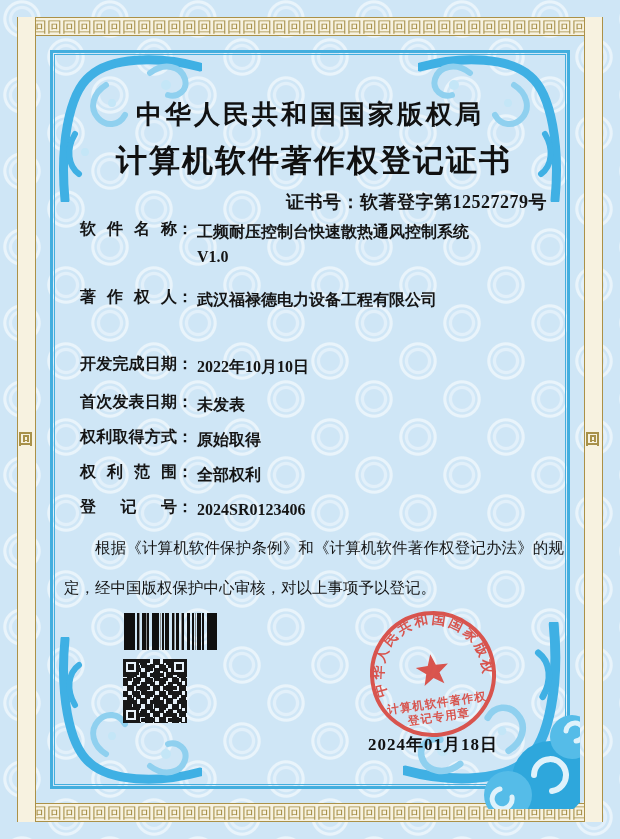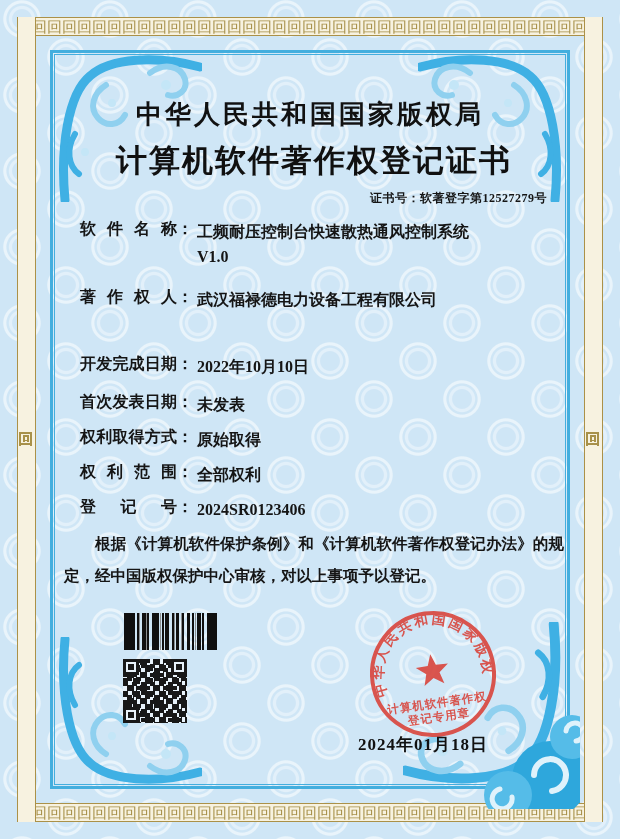--- a/index.html
+++ b/index.html
@@ -42,31 +42,31 @@
   .corner.bl { left:52px; bottom:52px; transform:scaleY(-1); }
   .corner.br { right:52px; bottom:52px; transform:scale(-1,-1); }
   .splash { position:absolute; right:40px; bottom:30px; z-index:5; pointer-events:none; }
 
   
   .abs { position:absolute; z-index:6; }
   .authority { top:97px; left:0; width:100%; text-align:center;
     font-size:26px; font-weight:bold; letter-spacing:3px; color:#111; }
   .cert-title { top:140px; left:0; width:100%; text-align:center;
     font-size:31px; font-weight:bold; letter-spacing:2px; color:#101010;padding-left:8px; }
-  .certno { top:190px; right:73px; font-size:12px; font-weight:bold; color:#151515; letter-spacing:.5px; }
+  .certno { top:190px; right:73px; font-size:18px; font-weight:bold; color:#151515; letter-spacing:.5px; }
 
   .field { left:80px; right:40px; font-size:16px; font-weight:bold; color:#151515; }
   .field .lbl { display:inline-block; width:97px; text-align:justify; text-align-last:justify; vertical-align:top; }
   .field .colon { vertical-align:top; }
   .field .val { display:inline-block; vertical-align:top; line-height:25px; max-width:330px; }
   .f1 { top:219px; } .f2 { top:287px; } .f3 { top:354px; } .f4 { top:392px; }
   .f5 { top:427px; } .f6 { top:462px; } .f7 { top:497px; }
 
-  .statement { top:528px; left:64px; right:56px; font-size:15.5px; font-weight:bold;
-    color:#151515; line-height:32px; text-indent:2em; text-align:justify; }
+  .statement { top:528px; left:64px; right:56px; font-size:15.5px; font-weight:normal;
+    color:#151515; line-height:40px; text-indent:2em; text-align:justify; }
 
   
   .barcode { left:124px; top:613px; width:93px; height:37px;
     border-left:8px solid #101010; border-right:5px solid #101010;
     background-image:
       repeating-linear-gradient(90deg, #101010 0 2px, rgba(0,0,0,0) 2px 5px),
       repeating-linear-gradient(90deg, #101010 0 3px, rgba(0,0,0,0) 3px 11px),
       repeating-linear-gradient(90deg, rgba(120,120,120,.8) 0 1px, rgba(0,0,0,0) 1px 7px); }
 
   
@@ -76,21 +76,21 @@
       repeating-conic-gradient(#181818 0% 25%, rgba(0,0,0,0) 25% 50%);
     background-size:9px 9px, 13px 13px; background-position:0 0, 4px 6px; }
   .finder { position:absolute; width:16px; height:16px; border:3px solid #181818; background:#e8f2fa; }
   .finder::after { content:""; position:absolute; inset:2px; background:#181818; }
   .finder.a { left:0; top:0; } .finder.b { right:0; top:0; } .finder.c { left:0; bottom:0; }
 
   
   .seal { left:366px; top:607px; width:134px; height:134px; transform:rotate(-8deg); opacity:.9; }
   .seal text { font-family:"Liberation Serif","DejaVu Serif",serif; font-weight:bold; }
 
-  .issue-date { top:733px; left:358px; width:150px; 
+  .issue-date { top:733px; left:358px; width:150px; text-align:center;
     font-size:17px; font-weight:bold; color:#111; letter-spacing:1px; }
 </style>
 </head>
 <body>
 
 <div class="page">
 
   <div class="meander h top">回回回回回回回回回回回回回回回回回回回回回回回回回回回回回回回回回回回回回回回回回回回回回回回回回回回回回回回回回回回回回回回回回回回回回回回回回回回回回回回回回回回回回回回回回回回回回回回回回回回回回回回回回回回回回回回回回回回回回回回回</div>
   <div class="meander h bot">回回回回回回回回回回回回回回回回回回回回回回回回回回回回回回回回回回回回回回回回回回回回回回回回回回回回回回回回回回回回回回回回回回回回回回回回回回回回回回回回回回回回回回回回回回回回回回回回回回回回回回回回回回回回回回回回回回回回回回回回</div>
   <div class="meander v left">回回回回回回回回回回回回回回回回回回回回回回回回回回回回回回回回回回回回回回回回回回回回回回回回回回回回回回回回回回回回回回回回回回回回回回回回回回回回回回回回回回回回回回回回回回回回回回回回回回回回回回回回回回回回回回回回回回回回回回回回</div>

